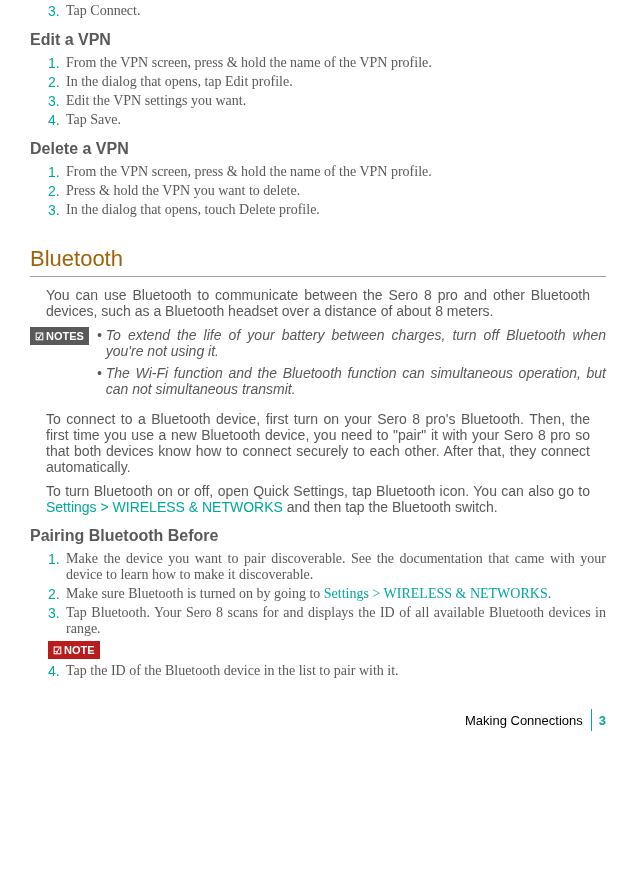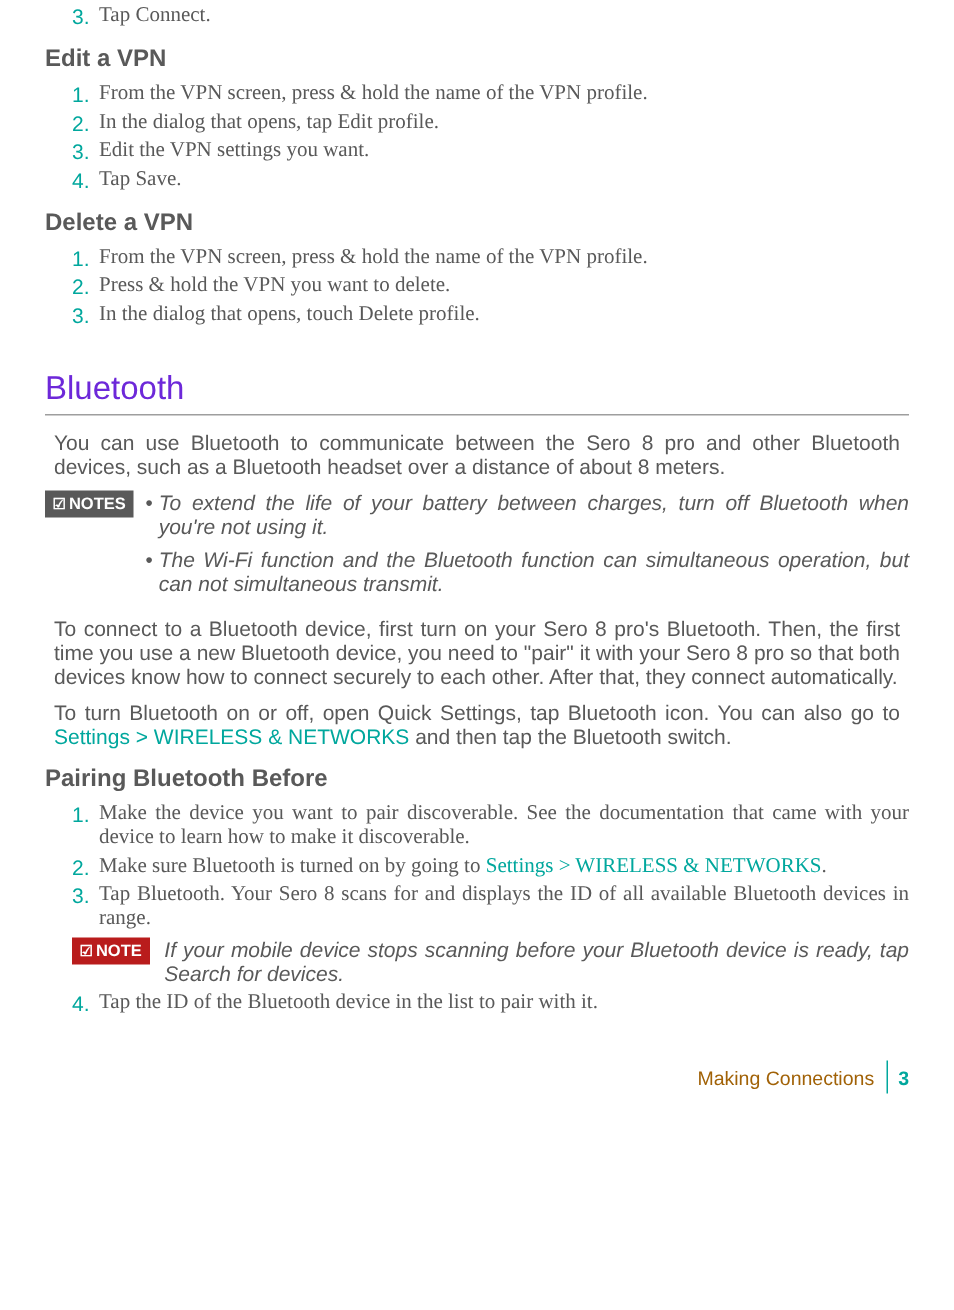--- a/index.html
+++ b/index.html
@@ -29,31 +29,31 @@
   flex: 1;
   font-family: Liberation Serif, serif;
 }
 .h3 {
   font-weight: bold;
   color: #595959;
   font-size: 16px;
   margin: 12px 0 6px 0;
 }
 .h2 {
-  color: #6d28d9;
+  color: #a16207;
   font-size: 22px;
   font-weight: normal;
   border-bottom: 1px solid #9e9e9e;
   padding-bottom: 4px;
   margin: 28px 0 10px 0;
 }
 .body-text {
   font-size: 14px;
   color: #595959;
-  margin: 8px 6px;
+  margin: 8px 16px;
   text-align: justify;
 }
 .notes-block {
   display: flex;
   margin: 8px 0;
 }
 .notes-label {
   background: #595959;
   color: #fff;
   font-size: 11px;
@@ -116,21 +116,21 @@
   color: #00a79d;
 }
 .footer {
   display: flex;
   justify-content: flex-end;
   align-items: center;
   margin-top: 30px;
   font-size: 13px;
 }
 .footer-title {
-  color: #a16207;
+  color: #000000;
   margin-right: 8px;
 }
 .footer-divider {
   width: 1px;
   height: 22px;
   background: #00a79d;
   margin-right: 7px;
 }
 .footer-page {
   color: #00a79d;
@@ -218,21 +218,20 @@
     </span>
   </div>
 
   <div class="ol-item">
     <span class="ol-num">3.</span>
     <span class="ol-text" style="text-align:justify">Tap Bluetooth. Your Sero 8 scans for and displays the ID of all available Bluetooth devices in range.</span>
   </div>
 
   <div class="note-inline-block">
     <div class="note-inline-label">NOTE</div>
-    <div class="note-inline-text">If your mobile device stops scanning before your Bluetooth device is ready, tap Search for devices.</div>
   </div>
 
   <div class="ol-item">
     <span class="ol-num">4.</span>
     <span class="ol-text">Tap the ID of the Bluetooth device in the list to pair with it.</span>
   </div>
 
   <div class="footer">
     <span class="footer-title">Making Connections</span>
     <span class="footer-divider"></span>

